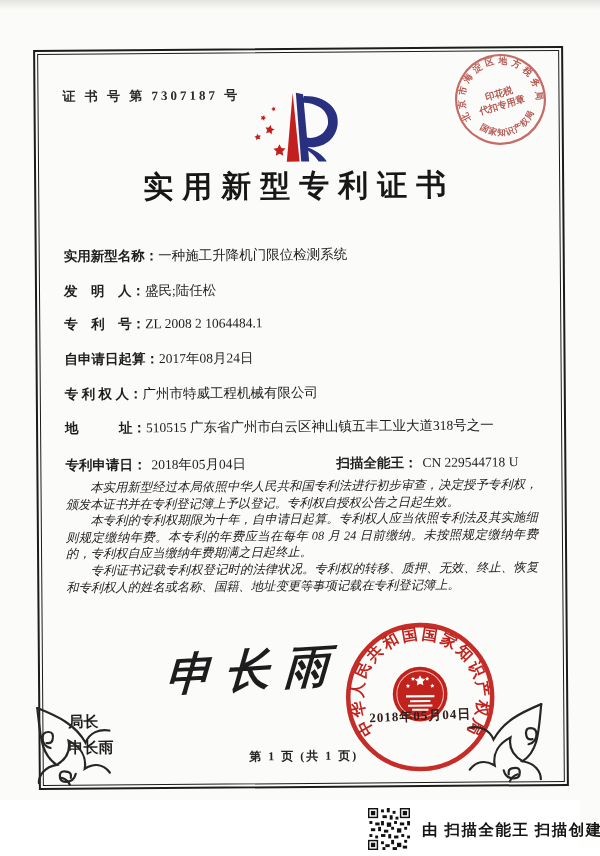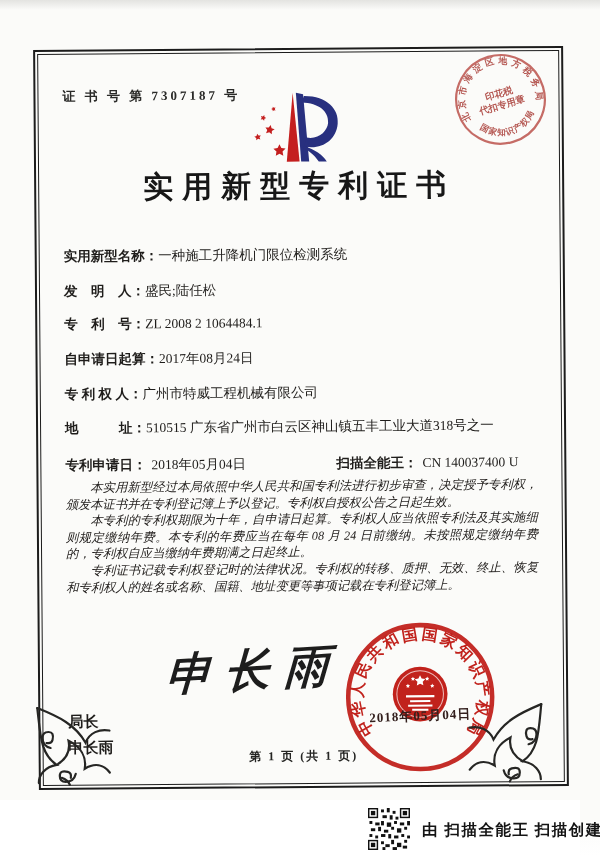--- a/index.html
+++ b/index.html
@@ -151,21 +151,21 @@
     </div>
     <div class="field-row row-addr" style="top:369px">
       <span class="lbl">地　　　址：</span><span class="val">510515 广东省广州市白云区神山镇五丰工业大道318号之一</span>
     </div>
 
     <div class="grant-row">
       <span>
         <span class="lblb">专利申请日：</span><span>2018年05月04日</span>
       </span>
       <span class="grant-right">
-        <span class="lblb">扫描全能王：</span><span>CN 140037400 U</span>
+        <span class="lblb">扫描全能王：</span><span>CN 229544718 U</span>
       </span>
     </div>
 
     <div class="body-text">
       <p>本实用新型经过本局依照中华人民共和国专利法进行初步审查，决定授予专利权，颁发本证书并在专利登记簿上予以登记。专利权自授权公告之日起生效。</p>
       <p>本专利的专利权期限为十年，自申请日起算。专利权人应当依照专利法及其实施细则规定缴纳年费。本专利的年费应当在每年 08 月 24 日前缴纳。未按照规定缴纳年费的，专利权自应当缴纳年费期满之日起终止。</p>
       <p>专利证书记载专利权登记时的法律状况。专利权的转移、质押、无效、终止、恢复和专利权人的姓名或名称、国籍、地址变更等事项记载在专利登记簿上。</p>
     </div>
 
     <div class="director">

